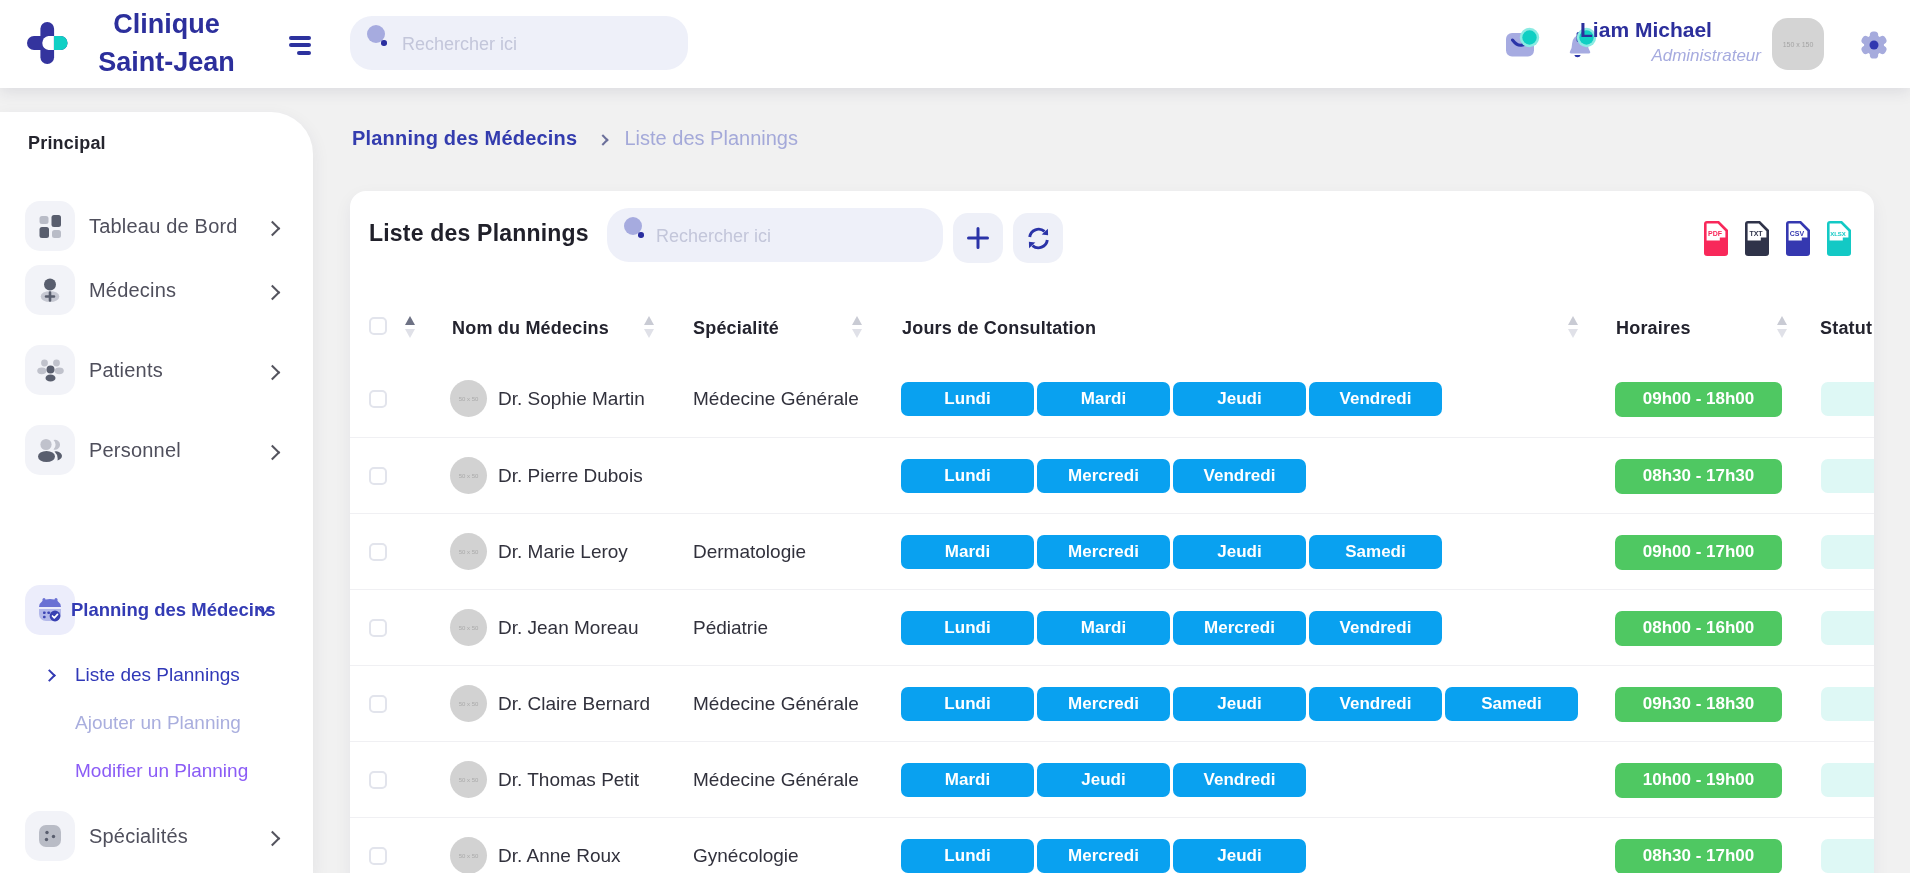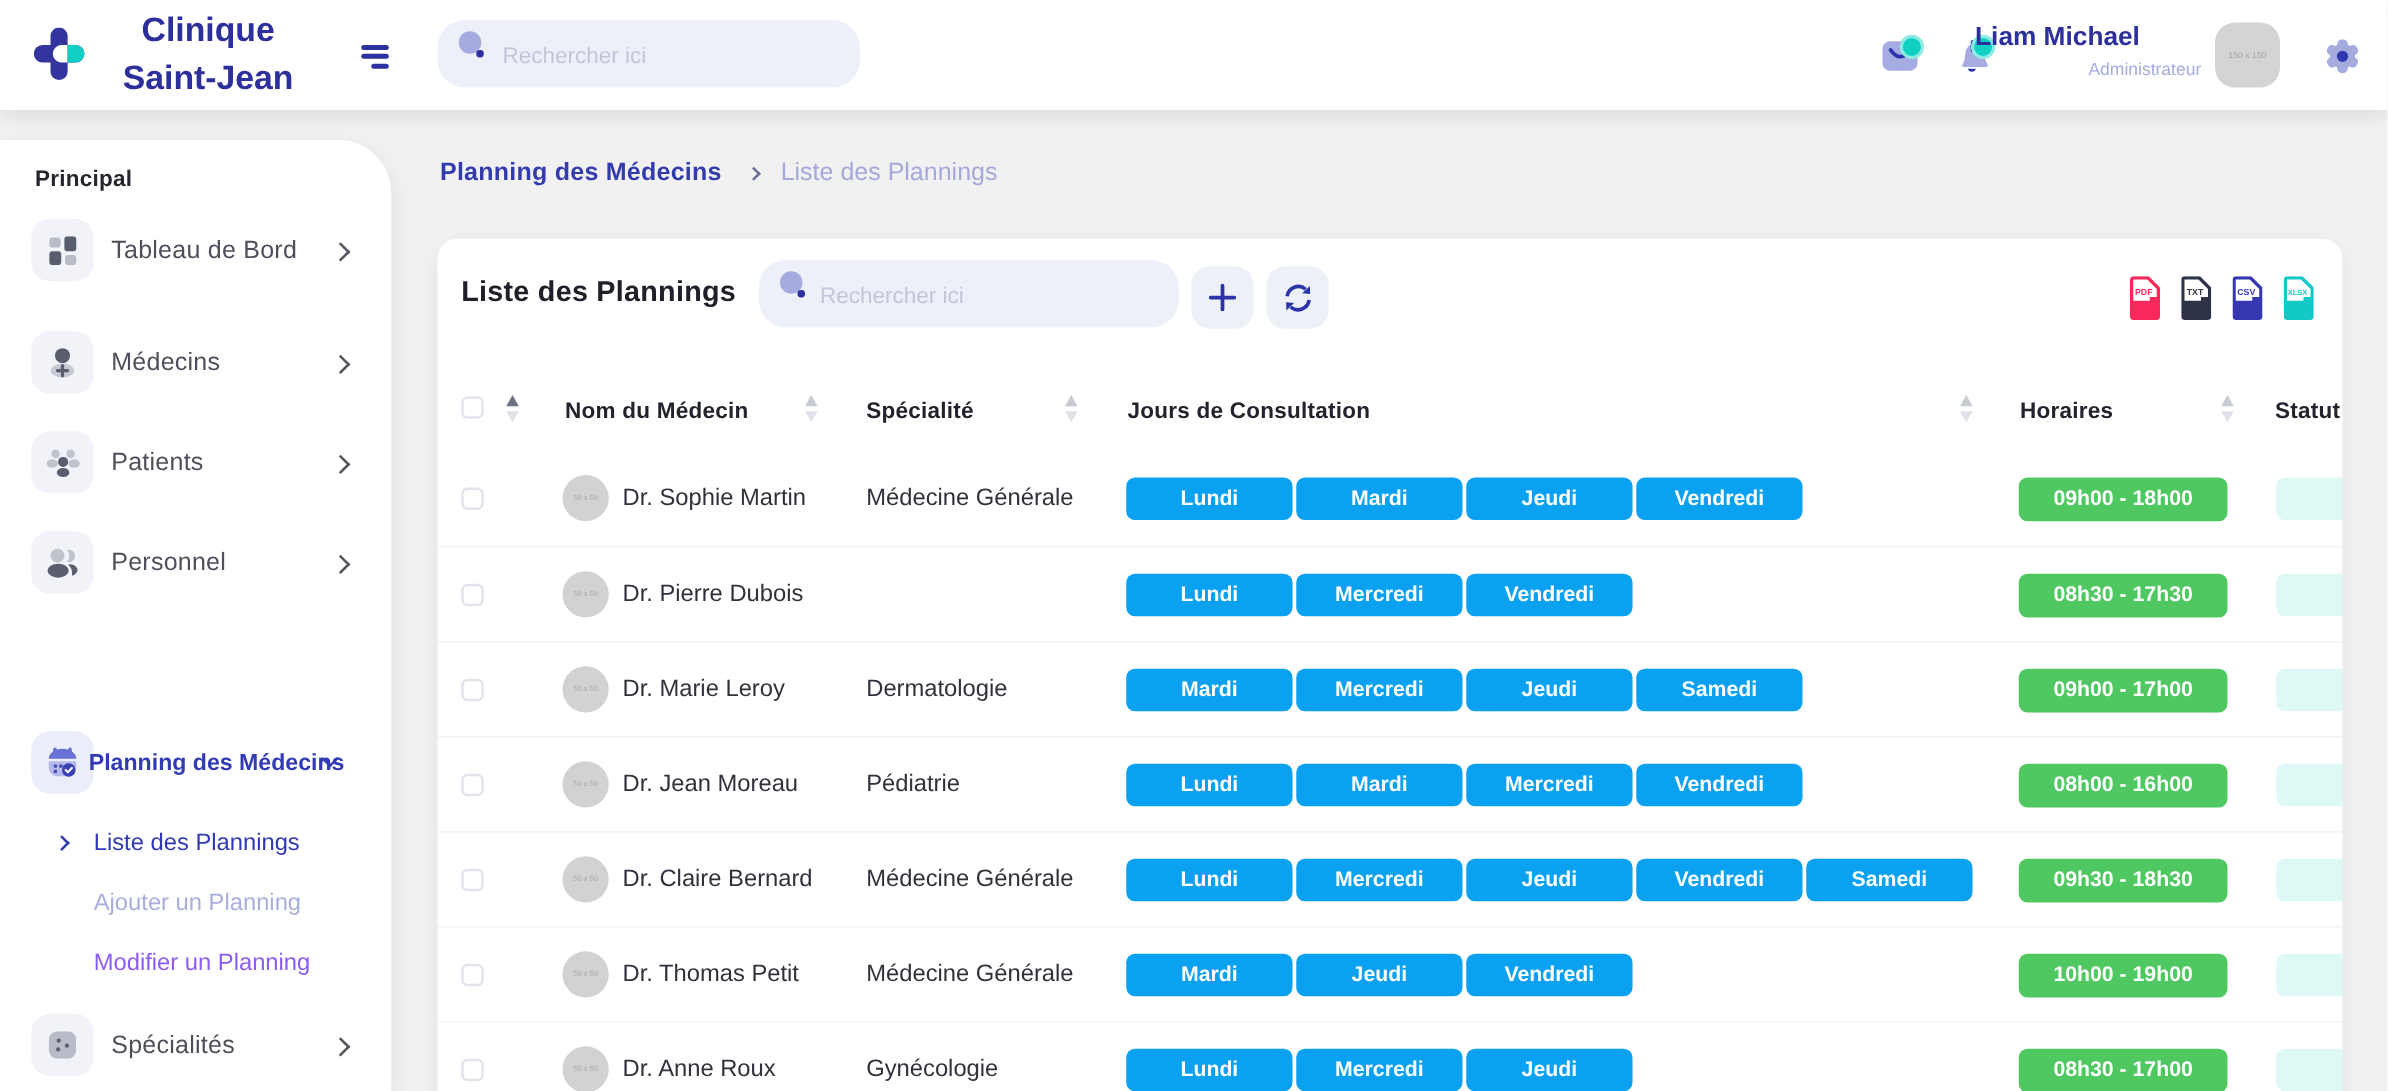--- a/index.html
+++ b/index.html
@@ -13,21 +13,21 @@
             box-shadow:0 4px 14px rgba(40,40,80,0.10); z-index:20;padding-left:12px; }
   .logo-text { position:absolute; left:96px; top:5px; width:141px; text-align:center;
                font-size:27px; font-weight:bold; color:#2c2f9c; line-height:38px; letter-spacing:0px;}
   .burger span { position:absolute; background:#2c329e; border-radius:2.5px; height:4.4px; }
   .search { position:absolute; background:#eef0f9; border-radius:22px; }
   .search .circ { position:absolute; border-radius:50%; background:#a6abdf; }
   .search .dot { position:absolute; border-radius:50%; background:#2b2fa0; }
   .search .ph { position:absolute; font-size:18px; color:#c3c6da; }
   .uname { position:absolute; top:17px; width:230px; right:149px; text-align:right; }
   .uname .n { font-size:21px; font-weight:bold; color:#2c2f9c; line-height:26px;text-align:center;}
-  .uname .r { font-size:14px; color:#a6abdf; line-height:25px;}
+  .uname .r { font-size:17px; color:#a6abdf; line-height:25px;font-style:italic;}
   .avatar { position:absolute; left:1772px; top:18px; width:52px; height:52px; border-radius:16px;
             background:#d4d4d4; color:#a4a4a4; font-size:7px; display:flex; align-items:center; justify-content:center;}
 
   
   .sidebar { position:absolute; left:0; top:112px; width:313px; height:761px; background:#fff;
              border-top-right-radius:42px; box-shadow:0 6px 18px rgba(40,40,80,0.08); z-index:10; }
   .principal { position:absolute; left:28px; top:21px; font-size:18px; font-weight:bold; color:#25252e; letter-spacing:0.2px;}
   .mi { position:absolute; left:0; width:313px; height:80px; }
   .mi .ic { position:absolute; left:25px; top:15px; width:50px; height:50px; border-radius:15px; background:#f2f3f8;
             display:flex; align-items:center; justify-content:center;}
@@ -121,21 +121,21 @@
       <rect x="9.8" y="0.5" width="8.4" height="27" rx="3.6" transform="rotate(-60 14 14)"></rect>
       <circle cx="14" cy="14" r="10"></circle>
     </g>
     <circle cx="14" cy="14" r="4.5" fill="#3138b0"></circle>
   </svg>
 </div>
 
 <div class="sidebar">
   <div class="principal">Principal</div>
 
-  <div class="mi" style="top:48px">
+  <div class="mi" style="top:74px">
     <div class="ic">
       <svg width="23" height="23" viewBox="0 0 23 23">
         <rect x="0.5" y="1" width="9" height="8" rx="2.5" fill="#b9bcc7"></rect>
         <rect x="12.5" y="0" width="9.5" height="12" rx="2.5" fill="#595e6e"></rect>
         <rect x="0.5" y="12" width="9.5" height="11" rx="2.5" fill="#595e6e"></rect>
         <rect x="13" y="15" width="9" height="8" rx="2.5" fill="#b9bcc7"></rect>
       </svg>
     </div>
     <div class="lb">Tableau de Bord</div>
       <div class="ch"><span class="chev r"></span></div>
@@ -274,21 +274,21 @@
   <svg class="abs" style="left:1477px;top:30px" width="24" height="35" viewBox="0 0 24 35">
     <path d="M3 0 h12 l9 9 v23 a3 3 0 0 1 -3 3 h-18 a3 3 0 0 1 -3 -3 v-29 a3 3 0 0 1 3 -3 z" fill="#13c9c5"></path>
     <path d="M2.6 2.6 h11.2 l7.6 7.6 v6.3 h-5.6 v3 h-13.2 z" fill="#fff"></path>
     <text x="11" y="15.2" font-size="6" font-weight="bold" fill="#13c9c5" text-anchor="middle" font-family="Liberation Sans">XLSX</text>
   </svg>
 
   <div style="position:absolute;left:0;top:104px;width:1700px;height:66px">
     <div class="cbx" style="top:22px"></div>
     <div class="tri up" style="left:54.5px;top:21px;border-bottom-color:#6d7184"></div>
     <div class="tri dn" style="left:54.5px;top:34px"></div>
-    <div class="hdr" style="left:102px;top:23px">Nom du Médecin</div>
+    <div class="hdr" style="left:102px;top:23px">Nom du Médecins</div>
     <div class="tri up" style="left:294px;top:21px;border-bottom-color:#c9cbd4"></div>
     <div class="tri dn" style="left:294px;top:34px"></div>
     <div class="hdr" style="left:343px;top:23px">Spécialité</div>
     <div class="tri up" style="left:502px;top:21px;border-bottom-color:#c9cbd4"></div>
     <div class="tri dn" style="left:502px;top:34px"></div>
     <div class="hdr" style="left:552px;top:23px">Jours de Consultation</div>
     <div class="tri up" style="left:1218px;top:21px;border-bottom-color:#c9cbd4"></div>
     <div class="tri dn" style="left:1218px;top:34px"></div>
     <div class="hdr" style="left:1266px;top:23px">Horaires</div>
     <div class="tri up" style="left:1427px;top:21px;border-bottom-color:#c9cbd4"></div>

